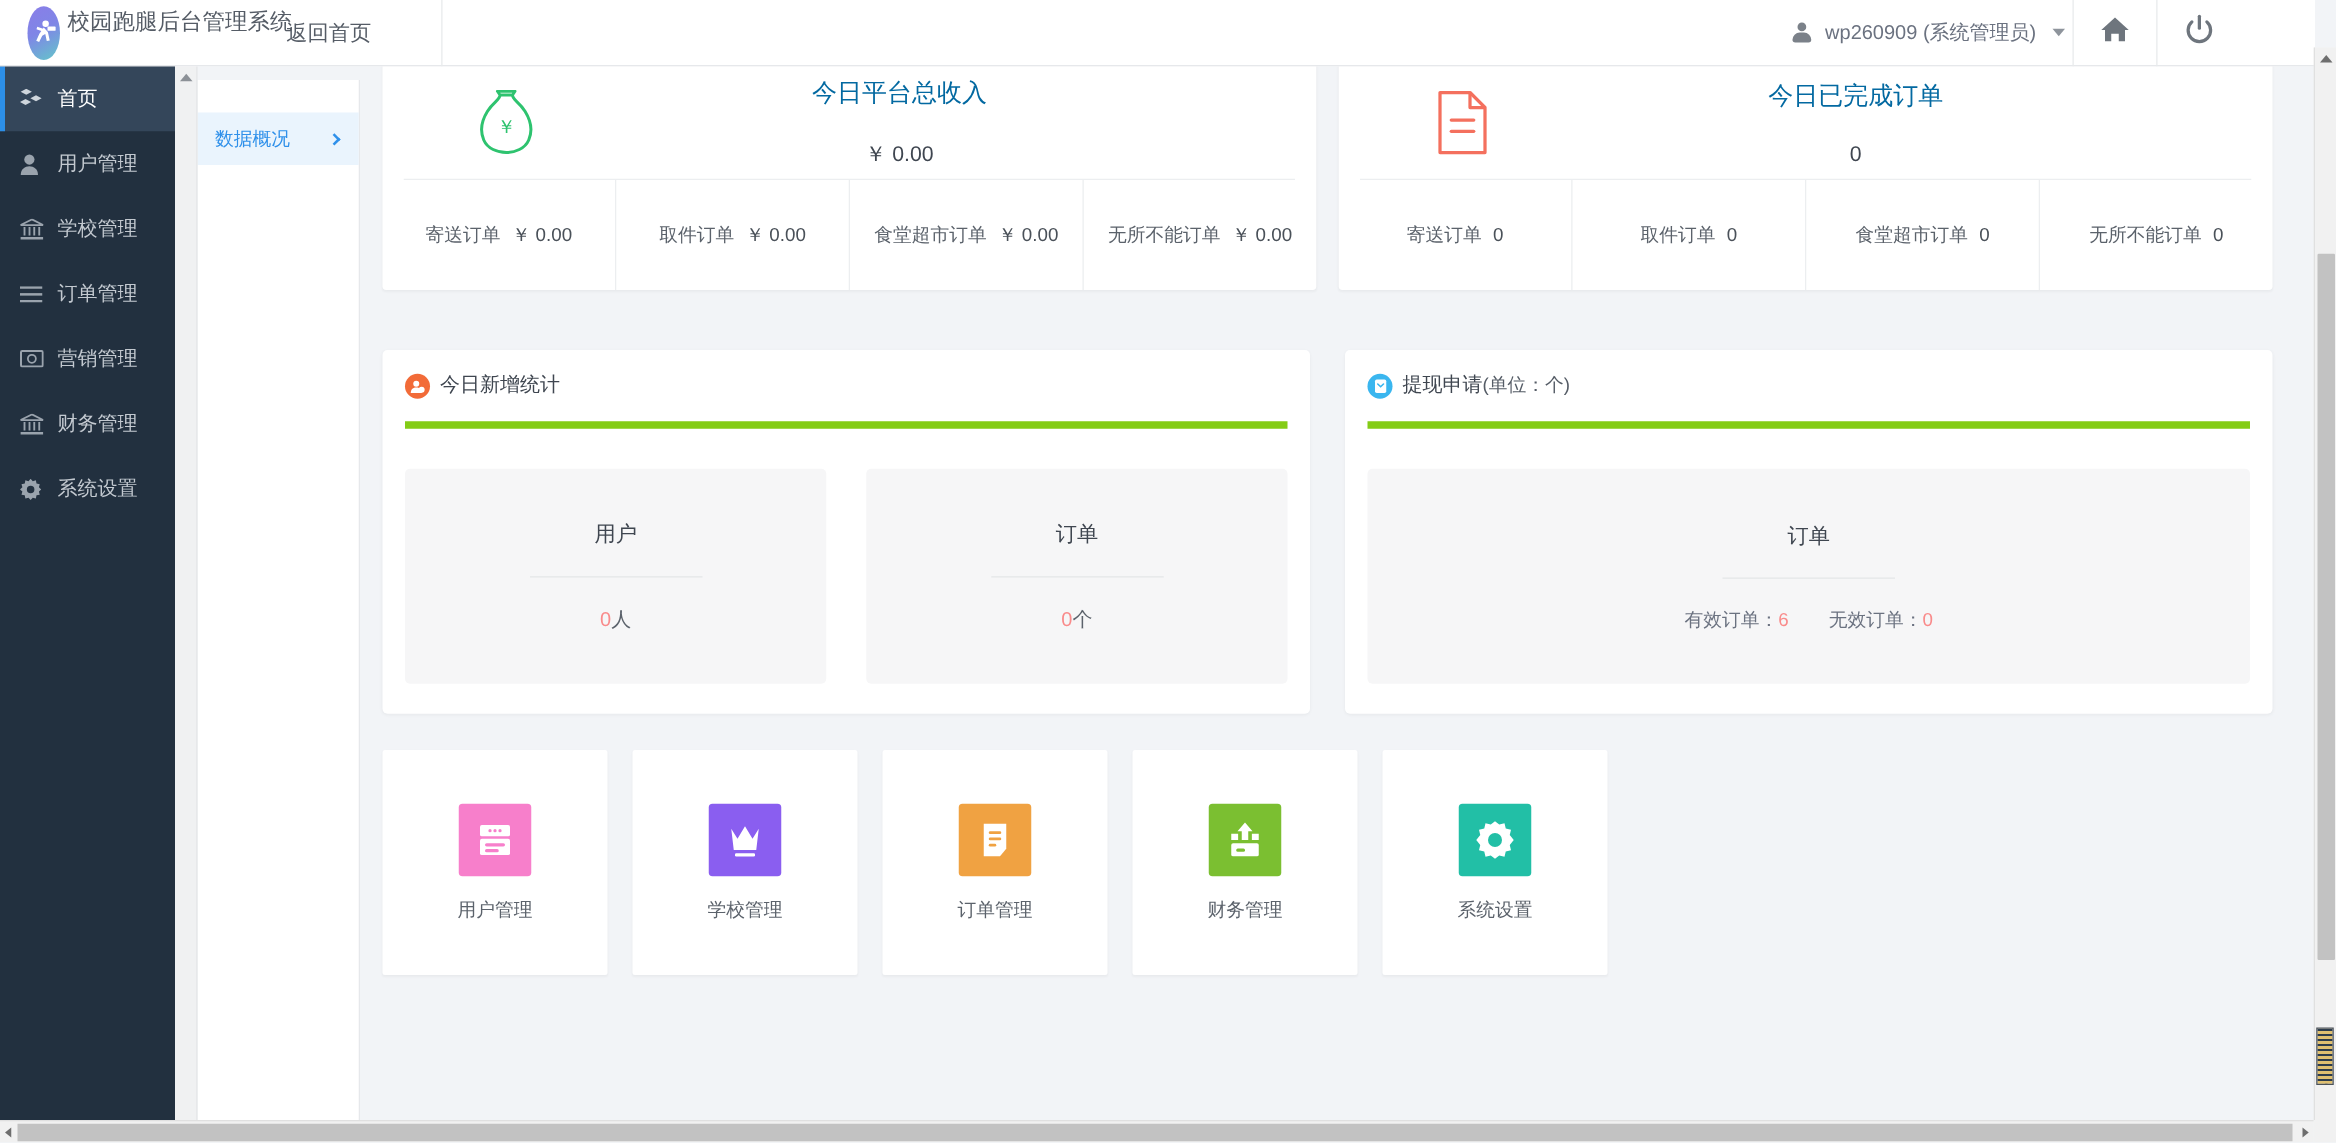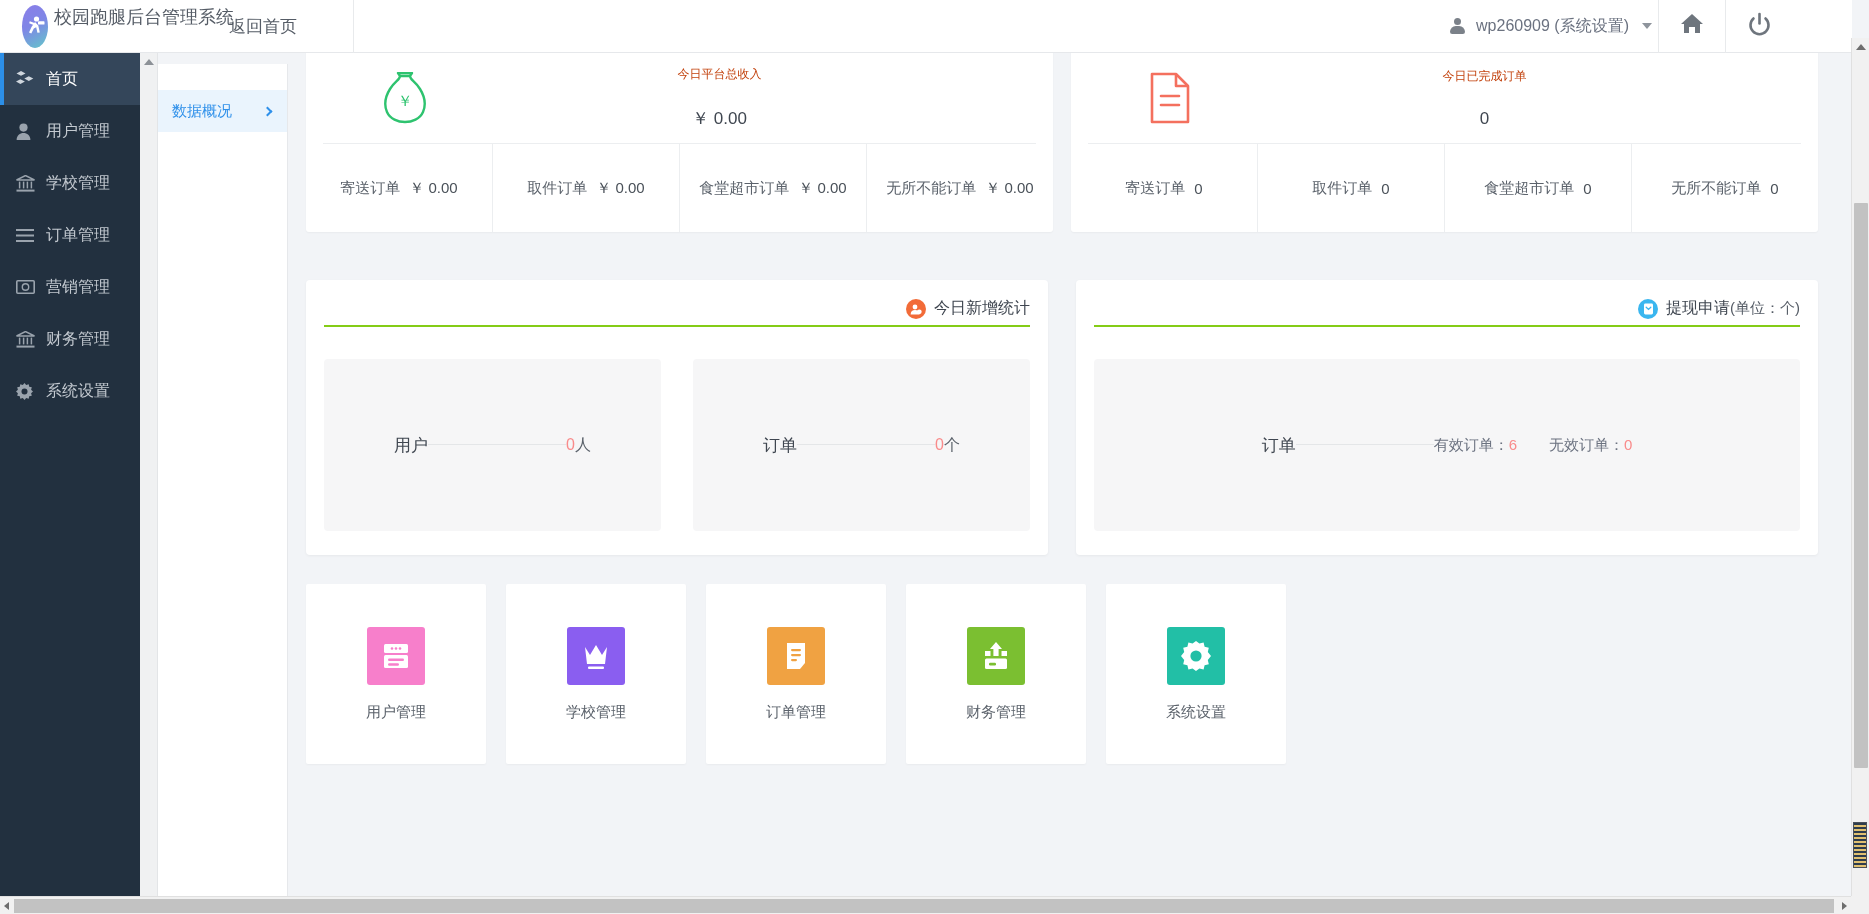--- a/index.html
+++ b/index.html
@@ -105,54 +105,54 @@
   }
   .row-top { display:flex; gap: 18px; padding: 0 17px; }
   .stat-card {
     background:#fff; border-radius: 3px; flex: 1;
     box-shadow: 0 1px 2px rgba(0,0,0,0.04);
     margin-top: -52px; padding-top: 52px;
   }
   .stat-head { display:flex; align-items:center; height: 90px; padding: 0 14px; }
   .stat-icon { width: 170px; display:flex; justify-content:center; align-items:center; }
   .stat-title-wrap { flex:1; text-align:center; padding-right: 90px; }
-  .stat-title { font-size: 12px; color: #c2410c; margin-bottom: 24px; white-space:nowrap; }
+  .stat-title { font-size: 20px; color: #0369a1; margin-bottom: 24px; white-space:nowrap; }
   .stat-value { font-size: 17px; color: #3f4650; }
   .stat-sep { height:1px; background:#eceef0; margin: 0 17px; }
   .stat-cols { display:flex; height: 88px; }
   .stat-col {
     flex:1; display:flex; align-items:center; justify-content:center;
     border-right: 1px solid #eceef0; gap: 9px;
   }
   .stat-col:last-child { border-right: none; }
   .stat-col-label { font-size: 15px; color:#5b626b; white-space:nowrap; }
   .stat-col-value { font-size: 15px; color:#4a5159; }
 
   
   .row-mid { display:flex; gap: 28px; padding: 48px 17px 0 17px; }
   .panel {
     background:#fff; border-radius:4px; flex:1;
     box-shadow: 0 1px 3px rgba(0,0,0,0.05); padding: 18px 18px 24px 18px;
   }
   .panel-head {
-    display:flex; align-items:center; justify-content:flex-end;
-    padding-bottom: 6px; border-bottom: 2px solid #84cc16;
+    display:flex; align-items:center; justify-content:flex-start;
+    padding-bottom: 18px; border-bottom: 6px solid #84cc16;
   }
   .panel-title { display:flex; align-items:center; gap: 8px; font-size:16px; color:#3f4650; }
   .badge-ico {
     width:20px;height:20px;border-radius:50%; display:flex;align-items:center;justify-content:center;
     color:#fff; font-size:11px;
   }
   .badge-orange { background:#f26b38; }
   .badge-blue { background:#3ab6ef; }
   .panel-unit { font-size:15px; color:#555c66; }
   .panel-body { display:flex; gap: 32px; padding-top: 32px; }
   .mini-card {
     flex:1; background:#f6f6f7; border-radius:4px; height: 172px;
-    display:flex; flex-direction:row; align-items:center; justify-content:center;text-align:center;
+    display:flex; flex-direction:column; align-items:center; justify-content:center;text-align:center;
   }
   .mini-title { font-size:17px; color:#3f4650; }
   .mini-rule { width: 138px; height:1px; background:#e4e6e8; margin: 22px 0 24px; }
   .mini-value { font-size:16px; color:#5b626b; }
   .accent { color:#f98b8b; }
   .mini-pairs { display:flex; gap: 32px; font-size:15px; color:#6b7280; }
 
   
   .row-tiles { display:flex; gap: 20px; padding: 29px 17px 0 17px; }
   .tile {
@@ -221,21 +221,21 @@
         </svg>
       </div>
       <span class="brand-title">校园跑腿后台管理系统</span>
     </div>
     <span class="home-link">返回首页</span>
     <div class="hdr-divider"></div>
     <div class="hdr-spacer"></div>
 
     <div class="user-box">
       <span class="user-ico"></span>
-      <span>wp260909 (系统设置)</span>
+      <span>wp260909 (系统管理员)</span>
       <span class="caret-down"></span>
     </div>
 
     <div class="hdr-icon-btn">
       <span>
         <svg width="26" height="24" viewBox="0 0 26 24" aria-hidden="true">
           <path d="M13 2 L24 12 L21 12 L21 21 L16 21 L16 15 L10 15 L10 21 L5 21 L5 12 L2 12 Z" fill="#6e757d"></path>
         </svg>
       </span>
     </div>

